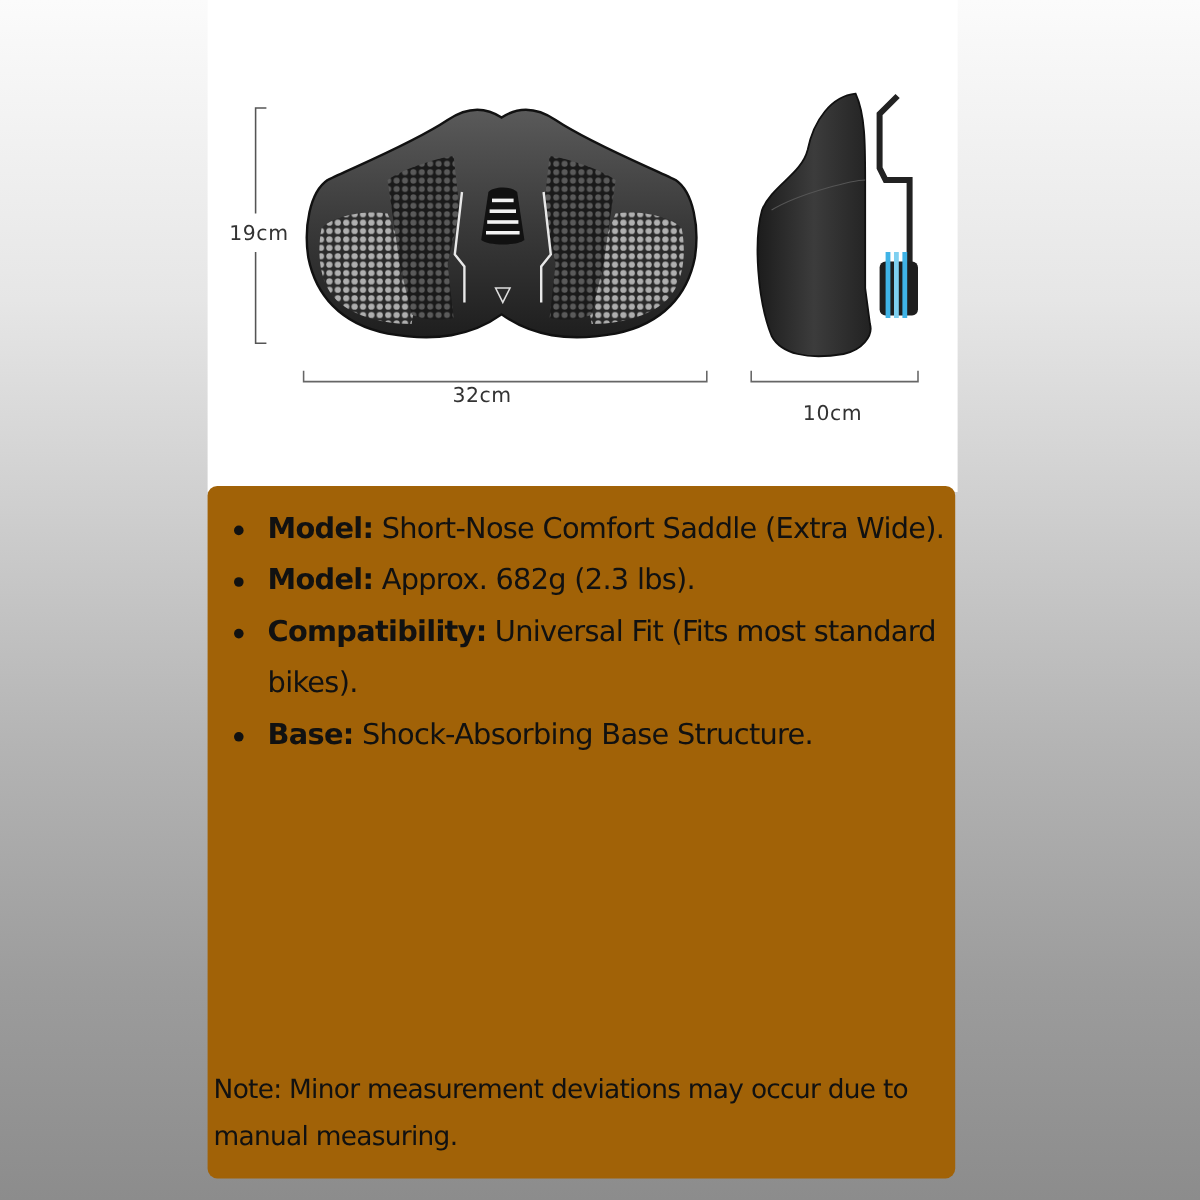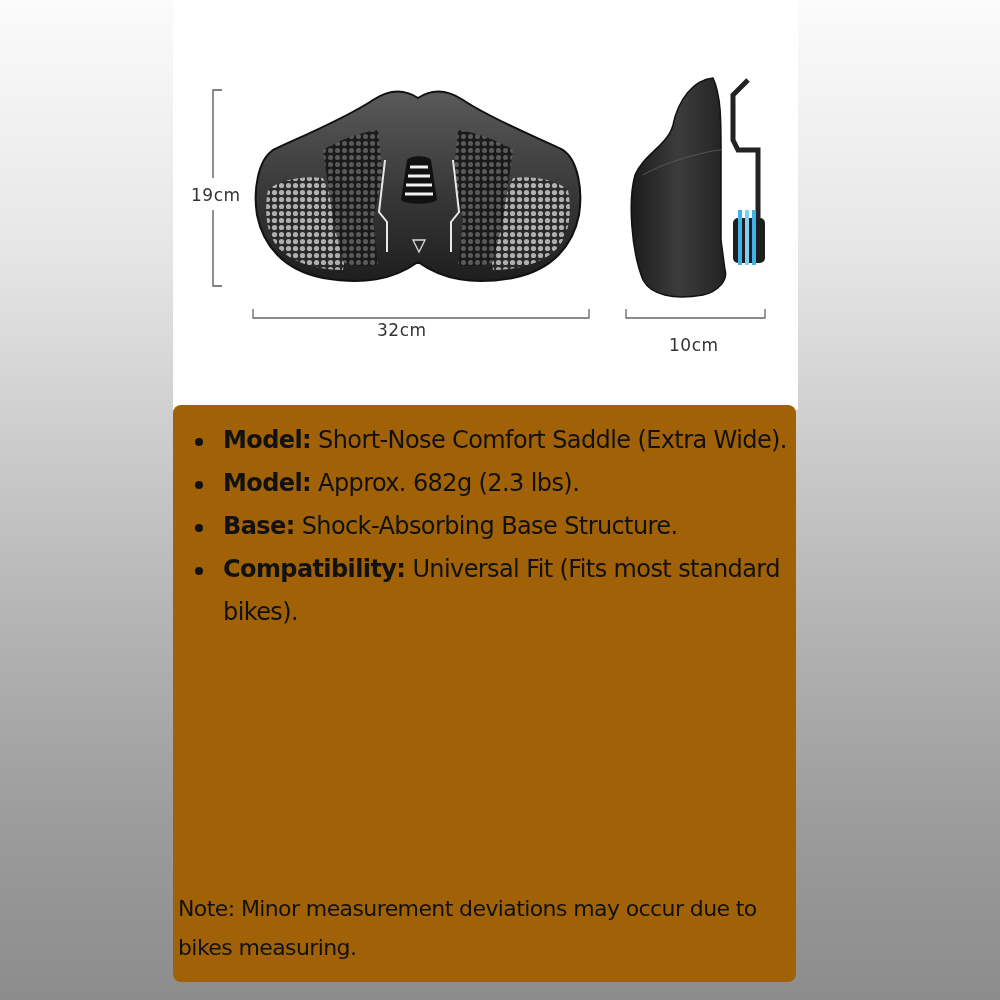--- a/index.html
+++ b/index.html
@@ -116,22 +116,22 @@
   <ul class="spec-list">
     <li class="spec-item">
       <span class="spec-key">Model:</span>
       <span>Short-Nose Comfort Saddle (Extra Wide).</span>
     </li>
     <li class="spec-item">
       <span class="spec-key">Model:</span>
       <span>Approx. 682g (2.3 lbs).</span>
     </li>
     <li class="spec-item">
+      <span class="spec-key">Compatibility:</span>
+      <span>Universal Fit (Fits most standard bikes).</span>
+    </li>
+    <li class="spec-item">
       <span class="spec-key">Base:</span>
       <span>Shock-Absorbing Base Structure.</span>
     </li>
-    <li class="spec-item">
-      <span class="spec-key">Compatibility:</span>
-      <span>Universal Fit (Fits most standard bikes).</span>
-    </li>
   </ul>
-  <div class="note">Note: Minor measurement deviations may occur due to bikes measuring.</div>
+  <div class="note">Note: Minor measurement deviations may occur due to manual measuring.</div>
 </div>
 
 </body></html>

